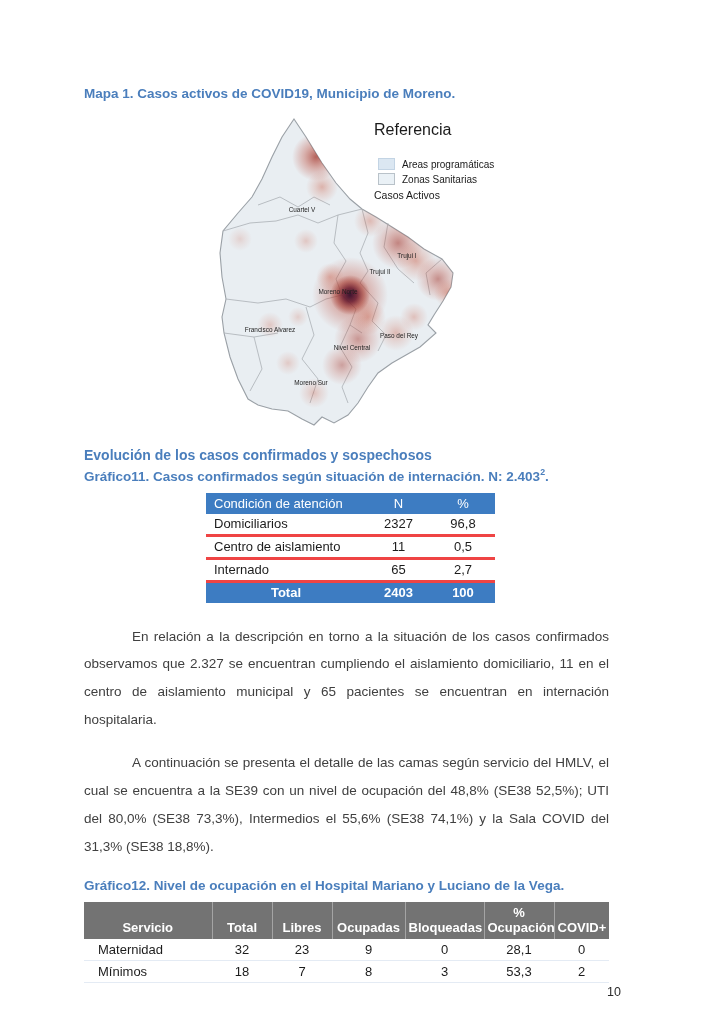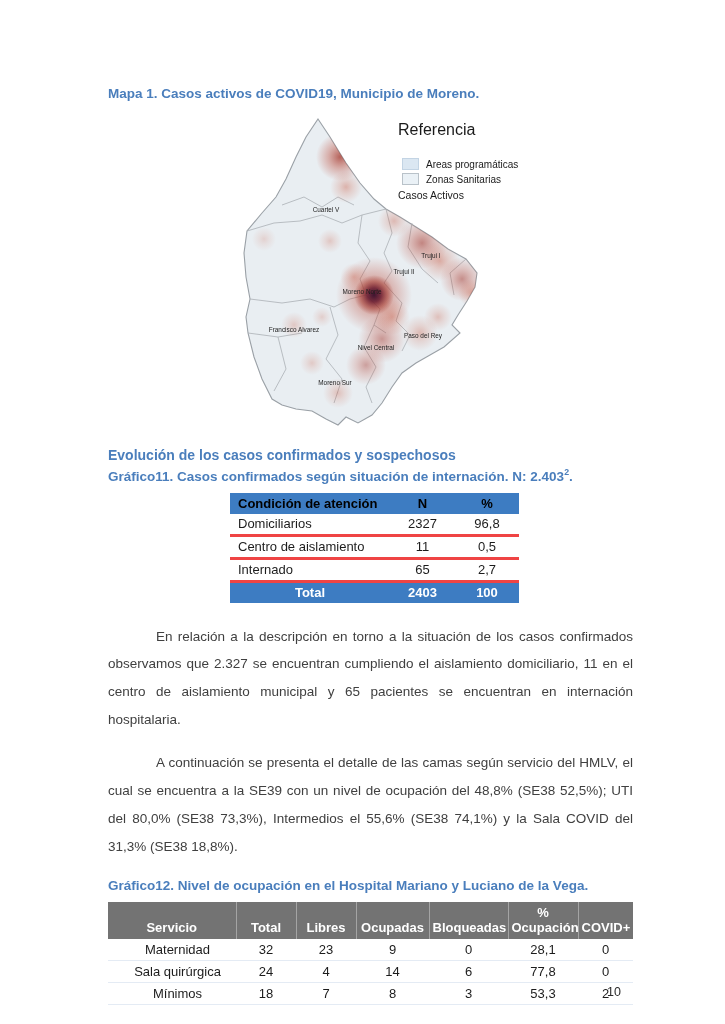--- a/index.html
+++ b/index.html
@@ -1,20 +1,20 @@
 <!DOCTYPE html>
 <html><head>
 <meta charset="utf-8">
 <style>
   html,body { margin:0; padding:0; background:#fff; }
   .page {
     position:relative; width:725px; height:1024px; background:#ffffff;
     font-family:"Liberation Sans", sans-serif; overflow:hidden; color:#212121;
   }
-  .content { position:absolute; left:108px; top:0; width:525px; }
+  .content { position:absolute; left:84px; top:0; width:525px; }
 
   .map-title { margin-top:86px; font-size:13.5px; font-weight:bold; color:#4a7ebc; }
 
   .map-figure { position:relative; height:332px; margin-top:8px; }
   .map-svg { position:absolute; left:126px; top:2px; }
 
   .legend { position:absolute; left:290px; top:12px; }
   .legend-title { font-size:16px; color:#1a1a1a; margin-bottom:19px; }
   .legend-row { display:flex; align-items:center; margin:3px 4px; }
   .legend-swatch { width:15px; height:10px; margin-right:7px; flex:0 0 auto; }
@@ -22,39 +22,39 @@
   .swatch-zonas { background:#eaf1f6; border:1px solid #b9c2c9; }
   .legend-label { font-size:10px; color:#1a1a1a; }
   .legend-heat { font-size:10.5px; color:#1a1a1a; margin-top:4px; }
 
   .section-heading { font-size:14px; font-weight:bold; color:#4a7ebc; margin-top:6px; }
   .chart-title { font-size:13.5px; font-weight:bold; color:#4a7ebc; margin-top:4px; }
   sup { vertical-align:super; font-size:0.65em; }
 
   table { border-collapse:collapse; }
   .t1 { margin:9px 0 0 122px; width:289px; font-size:13px; }
-  .t1 th { background:#3d7cc2; color:#000000; font-weight:bold; padding:3px 8px; }
+  .t1 th { background:#3d7cc2; color:#ffffff; font-weight:normal; padding:3px 8px; }
   .t1 th.left, .t1 td.left { text-align:left; }
   .t1 th.num, .t1 td.num { text-align:center; }
   .t1 td { padding:2.5px 8px; border-bottom:3px solid #ef4444; color:#1c1c1c; }
   .t1 .total td { background:#3d7cc2; color:#fff; font-weight:bold; text-align:center; border-bottom:none; }
   .t1 col.c0 { width:160px; } .t1 col.c1 { width:65px; } .t1 col.c2 { width:64px; }
 
   .para { font-size:13.5px; line-height:2.07; text-align:justify; text-indent:48px; color:#404040; margin:0; }
   .para.p1 { margin-top:20px; }
   .para.p2 { margin-top:15px; }
 
   .chart12-title { margin-top:17px; }
 
   .t2 { margin-top:9px; width:525px; font-size:13px; table-layout:fixed; }
   .t2 th { background:#737373; color:#fff; font-weight:bold; text-align:center;
            vertical-align:bottom; padding:3px 3px 4px; border-left:1px solid rgba(255,255,255,.35); }
   .t2 th:first-child { border-left:none;margin-left:45px; }
   .t2 td { padding:3px 3px; text-align:center; color:#1c1c1c; border-bottom:1px solid #e4ebf4; }
-  .t2 td.left { text-align:center; padding-left:14px; }
+  .t2 td.left { text-align:left; padding-left:14px; }
   .t2 col.s0 { width:128px; } .t2 col.s1 { width:60px; } .t2 col.s2 { width:60px; }
   .t2 col.s3 { width:73px; } .t2 col.s4 { width:79px; } .t2 col.s5 { width:70px; }
   .t2 col.s6 { width:55px; }
 
   .page-number { position:absolute; right:104px; bottom:25px; font-size:12.5px; color:#2b2b2b; }
 
   .map-label { font-size:6.4px; fill:#1d1d1d; text-anchor:middle; font-family:"Liberation Sans", sans-serif; }
 </style>
 </head>
 <body>
@@ -235,29 +235,20 @@
       <tr>
         <td class="left">Maternidad</td>
         <td>32</td>
         <td>23</td>
         <td>9</td>
         <td>0</td>
         <td>28,1</td>
         <td>0</td>
       </tr>
       <tr>
-        <td class="left">Sala quirúrgica</td>
-        <td>24</td>
-        <td>4</td>
-        <td>14</td>
-        <td>6</td>
-        <td>77,8</td>
-        <td>0</td>
-      </tr>
-      <tr>
         <td class="left">Mínimos</td>
         <td>18</td>
         <td>7</td>
         <td>8</td>
         <td>3</td>
         <td>53,3</td>
         <td>2</td>
       </tr>
     </tbody>
       </table>

